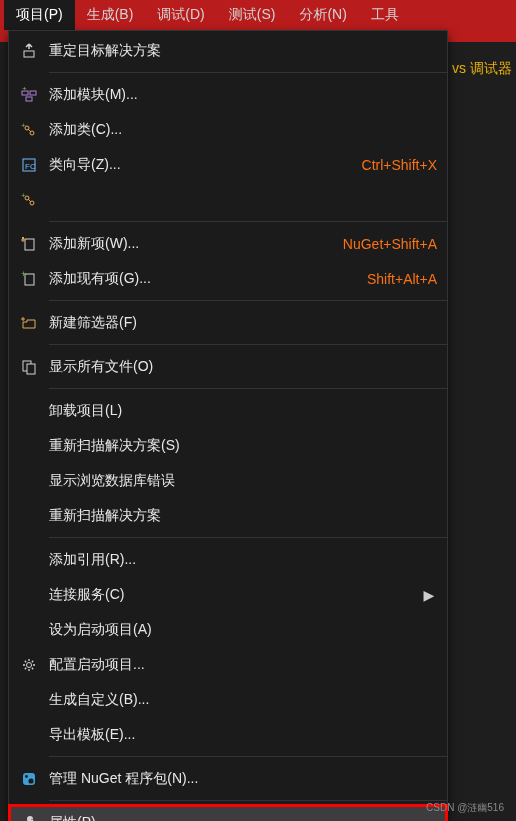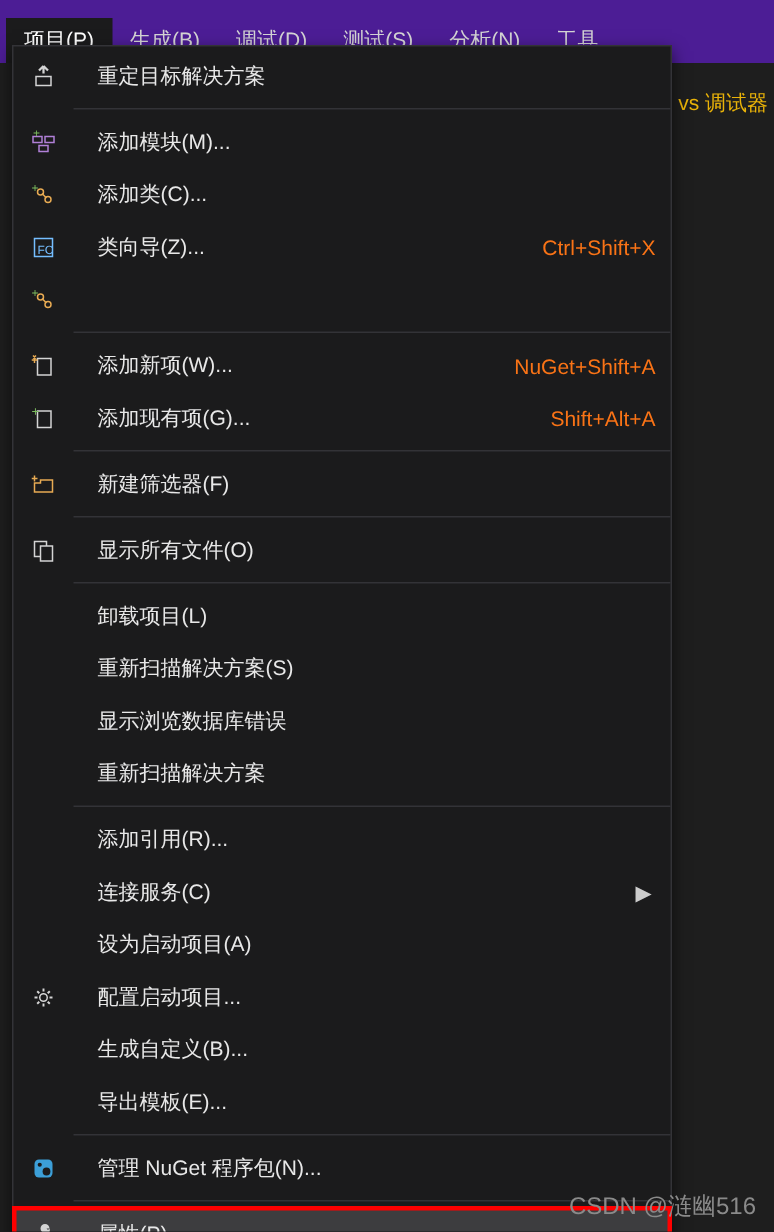--- a/index.html
+++ b/index.html
@@ -8,23 +8,23 @@
       color: #cccccc;
       font-family: "Microsoft YaHei", "Segoe UI", sans-serif;
       font-size: 14px;
       width: 516px;
       height: 821px;
       overflow: hidden;
       position: relative;
     }
     .menubar {
       display: flex;
-      background: #4c1d95;
+      background: #b91c1c;
       height: 42px;
-      align-items: flex-end;
+      align-items: flex-start;
       padding: 0 4px;
     }
     .menubar-item {
       padding: 6px 12px;
       color: #d4d4d4;
       cursor: pointer;
       white-space: nowrap;
     }
     .menubar-item.active {
       background: #1b1b1c;
@@ -40,21 +40,20 @@
       box-shadow: 0 4px 10px rgba(0,0,0,0.6);
       padding: 2px 0;
     }
     .menu-item {
       display: flex;
       align-items: center;
       height: 35px;
       padding: 0 10px 0 0;
       cursor: pointer;
       position: relative;
-      gap: 16px;
     }
     .menu-item.highlighted {
       background: #3d3d3f;
       outline: 3px solid #ff0000;
       outline-offset: -2px;
     }
     .icon-col {
       width: 40px;
       display: flex;
       align-items: center;
@@ -86,21 +85,21 @@
       top: 60px;
       right: 4px;
       color: #eab308;
       font-size: 14px;
     }
     .watermark {
       position: absolute;
       bottom: 6px;
       right: 12px;
       color: #8a8a8a;
-      font-size: 16px;
+      font-size: 10px;
     }
     svg { display: block; }
   </style>
 </head>
 <body>
 
 <div class="menubar">
   <div class="menubar-item active">项目(P)</div>
   <div class="menubar-item">生成(B)</div>
   <div class="menubar-item">调试(D)</div>

